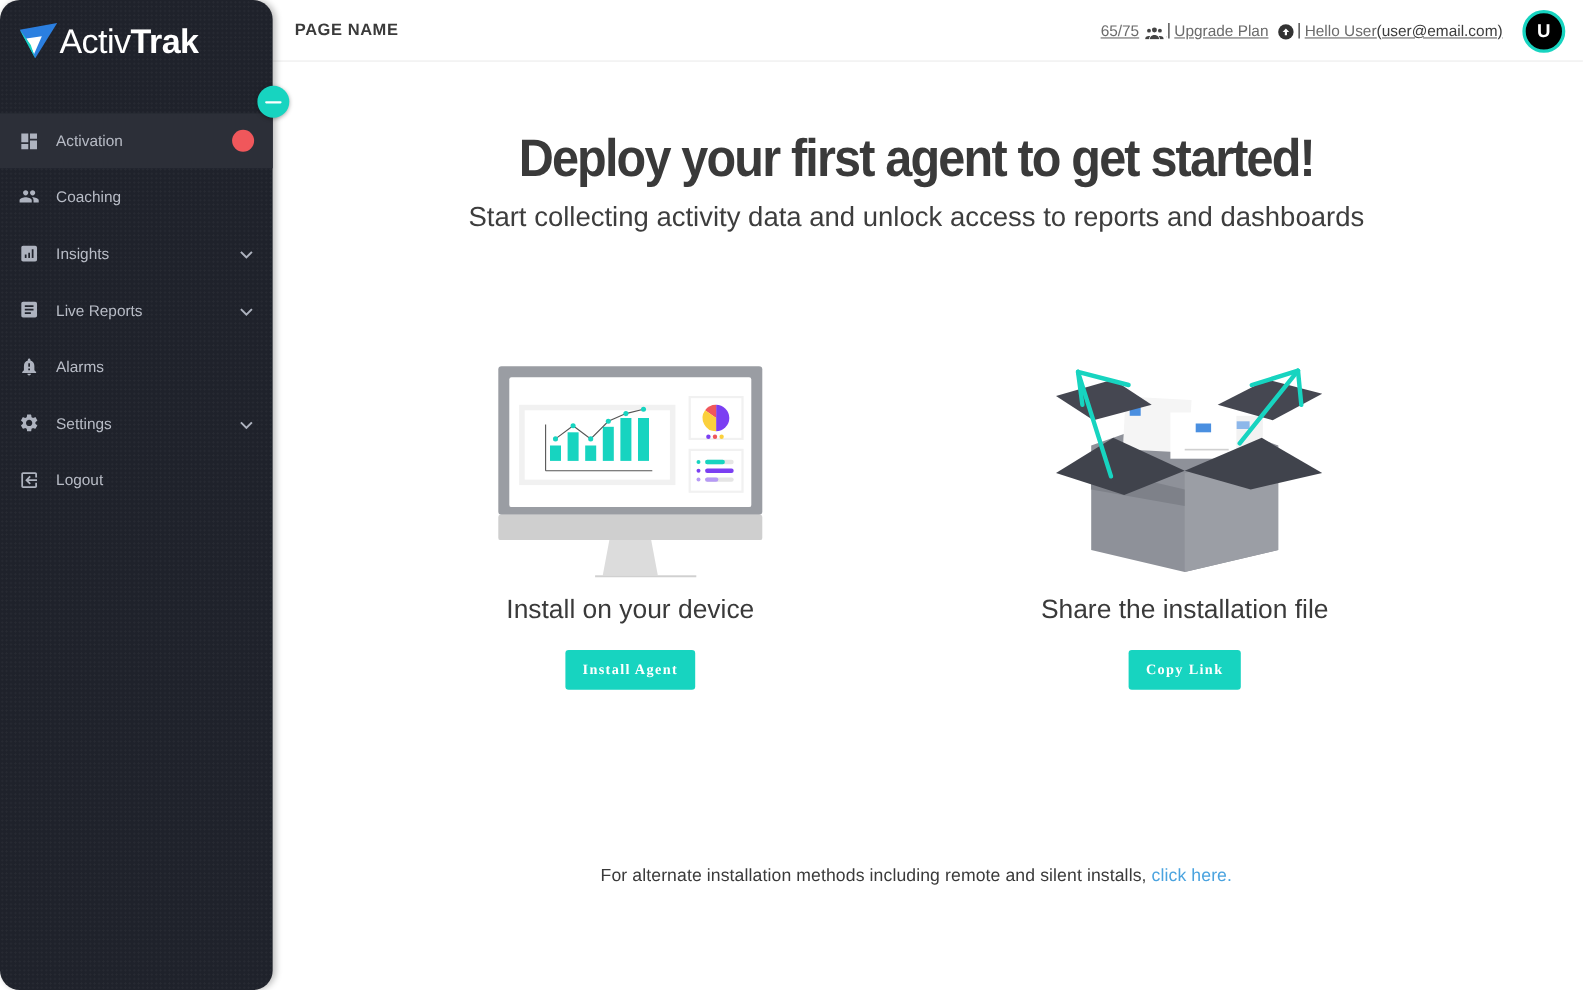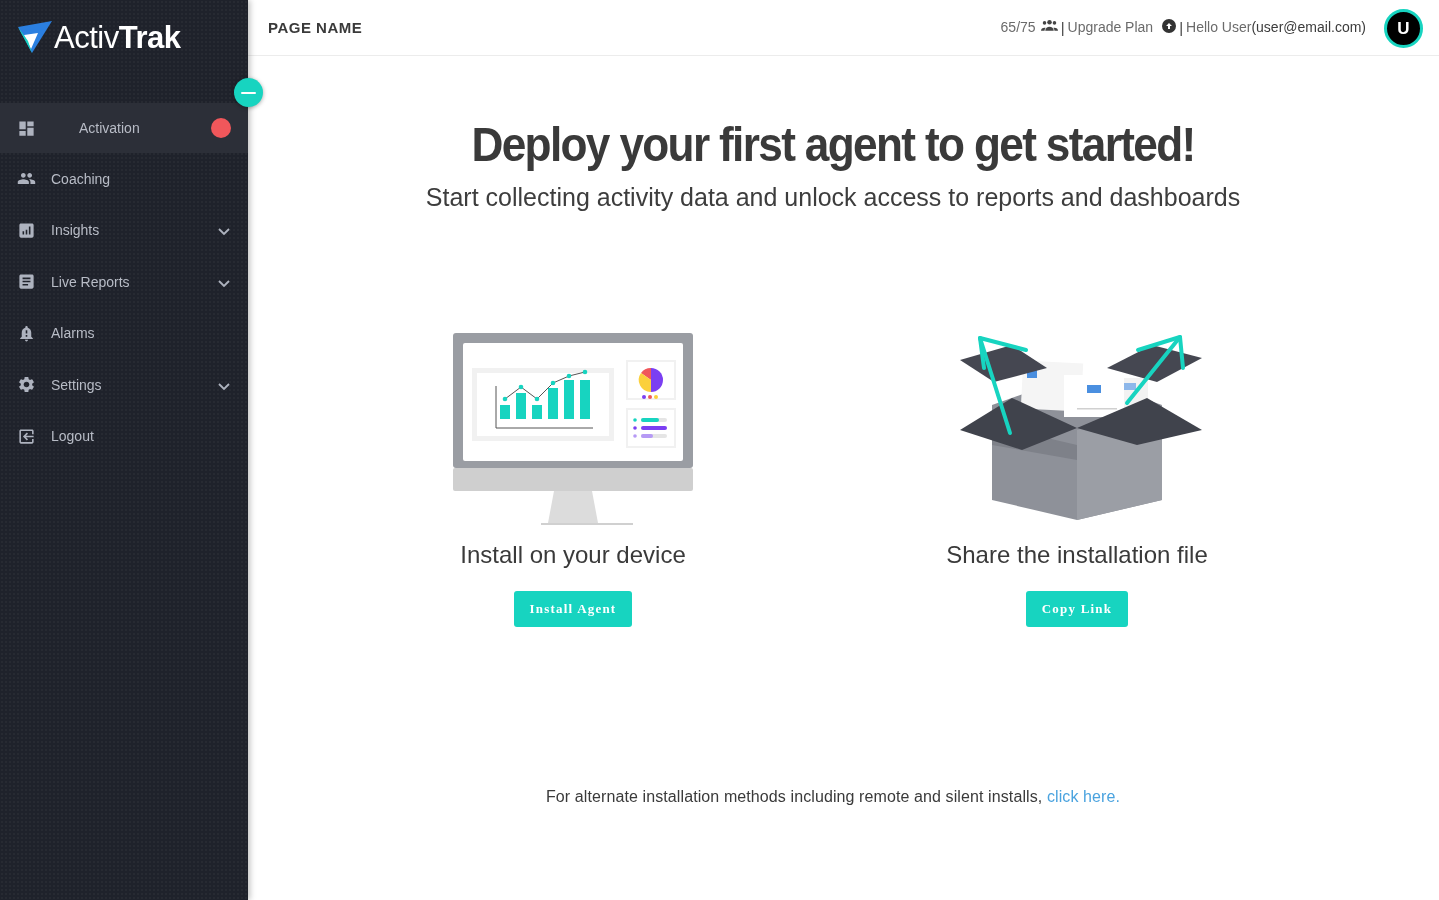--- a/index.html
+++ b/index.html
@@ -2,45 +2,45 @@
 <html><head>
 <meta charset="utf-8">
 <style>
   * { box-sizing: border-box; margin: 0; padding: 0; }
   html, body { width: 1439px; height: 900px; overflow: hidden; background: #ffffff; font-family: "Liberation Sans", sans-serif; }
   .app { position: relative; width: 1439px; height: 900px; }
 
   
   .sidebar { position: absolute; left: 0; top: 0; width: 248px; height: 900px; background: #1f222b;
     background-image: radial-gradient(rgba(255,255,255,0.035) 1px, transparent 1px); background-size: 4px 4px;
-    box-shadow: 2px 0 6px rgba(0,0,0,0.25); z-index: 2; }
+    box-shadow: 2px 0 6px rgba(0,0,0,0.25); z-index: 2; border-radius: 18px; }
   .logo { position: absolute; left: 18px; top: 18px; height: 40px; display: flex; align-items: center; }
   .logo-text { font-size: 31px; color: #ffffff; letter-spacing: -0.5px; margin-left: 2px; line-height: 40px; }
   .logo-text .light { font-weight: 300; }
   .logo-text .bold { font-weight: 700; }
 
   .collapse-btn { position: absolute; left: 234px; top: 78px; width: 29px; height: 29px; border-radius: 50%;
     background: #17d4c0; box-shadow: 0 1px 4px rgba(0,0,0,0.35); z-index: 5; cursor: pointer;
     display: flex; align-items: center; justify-content: center; }
   .collapse-btn span { display: block; width: 15px; height: 2px; background: #fff; border-radius: 1px; }
 
   .nav { position: absolute; left: 0; top: 103px; width: 248px; }
   .nav-item { position: relative; height: 51.5px; display: flex; align-items: center; padding-left: 17px; color: #aeb3bf; font-size: 14px; cursor: pointer; }
-  .nav-item.active { background: #2c2f38; height: 50px; gap: 28px; }
+  .nav-item.active { background: #2c2f38; height: 50px; }
   .nav-icon { width: 19px; height: 19px; display: flex; align-items: center; justify-content: center; margin-right: 15px; color: #aeb3bf; }
   .nav-icon svg { width: 19px; height: 19px; fill: #aeb3bf; }
   .nav-label { flex: 1; color: #b8bcc6; }
   .nav-chevron { position: absolute; right: 20px; top: 50%; width: 10px; height: 10px; margin-top: -7px; }
   .nav-chevron svg { width: 12px; height: 8px; }
   .badge-dot { position: absolute; right: 17px; top: 50%; margin-top: -10px; width: 20px; height: 20px; border-radius: 50%; background: #f0575b; }
 
   
   .header { position: absolute; left: 248px; top: 0; width: 1191px; height: 56px; border-bottom: 1px solid #ececec; background: #fff; }
   .page-name { position: absolute; left: 20px; top: 19px; font-size: 15px; font-weight: 700; color: #3a3a3a; letter-spacing: 0.5px; }
-  .header-right { position: absolute; right: 73px; top: 19px; display: flex; align-items: flex-start; font-size: 14px; color: #6b6b6b; }
+  .header-right { position: absolute; right: 73px; top: 19px; display: flex; align-items: flex-end; font-size: 14px; color: #6b6b6b; text-decoration: underline; }
   .sep { color: #444; margin: 0 3px; font-size: 15px; }
   .user-icon { width: 17px; height: 12px; margin-left: 5px; display: inline-flex; }
   .upgrade-icon { width: 14px; height: 14px; border-radius: 50%; background: #333; margin-left: 9px; display: inline-flex; align-items: center; justify-content: center; }
   .upgrade-icon svg { width: 8px; height: 8px; }
   .email { color: #3c3c3c; }
   .avatar { position: absolute; right: 16px; top: 9px; width: 39px; height: 39px; border-radius: 50%; background: #000;
     border: 3px solid #17d4c0; color: #fff; font-weight: 700; font-size: 17px; display: flex; align-items: center; justify-content: center; cursor: pointer; }
 
   
   .main { position: absolute; left: 248px; top: 57px; width: 1191px; height: 843px; }

